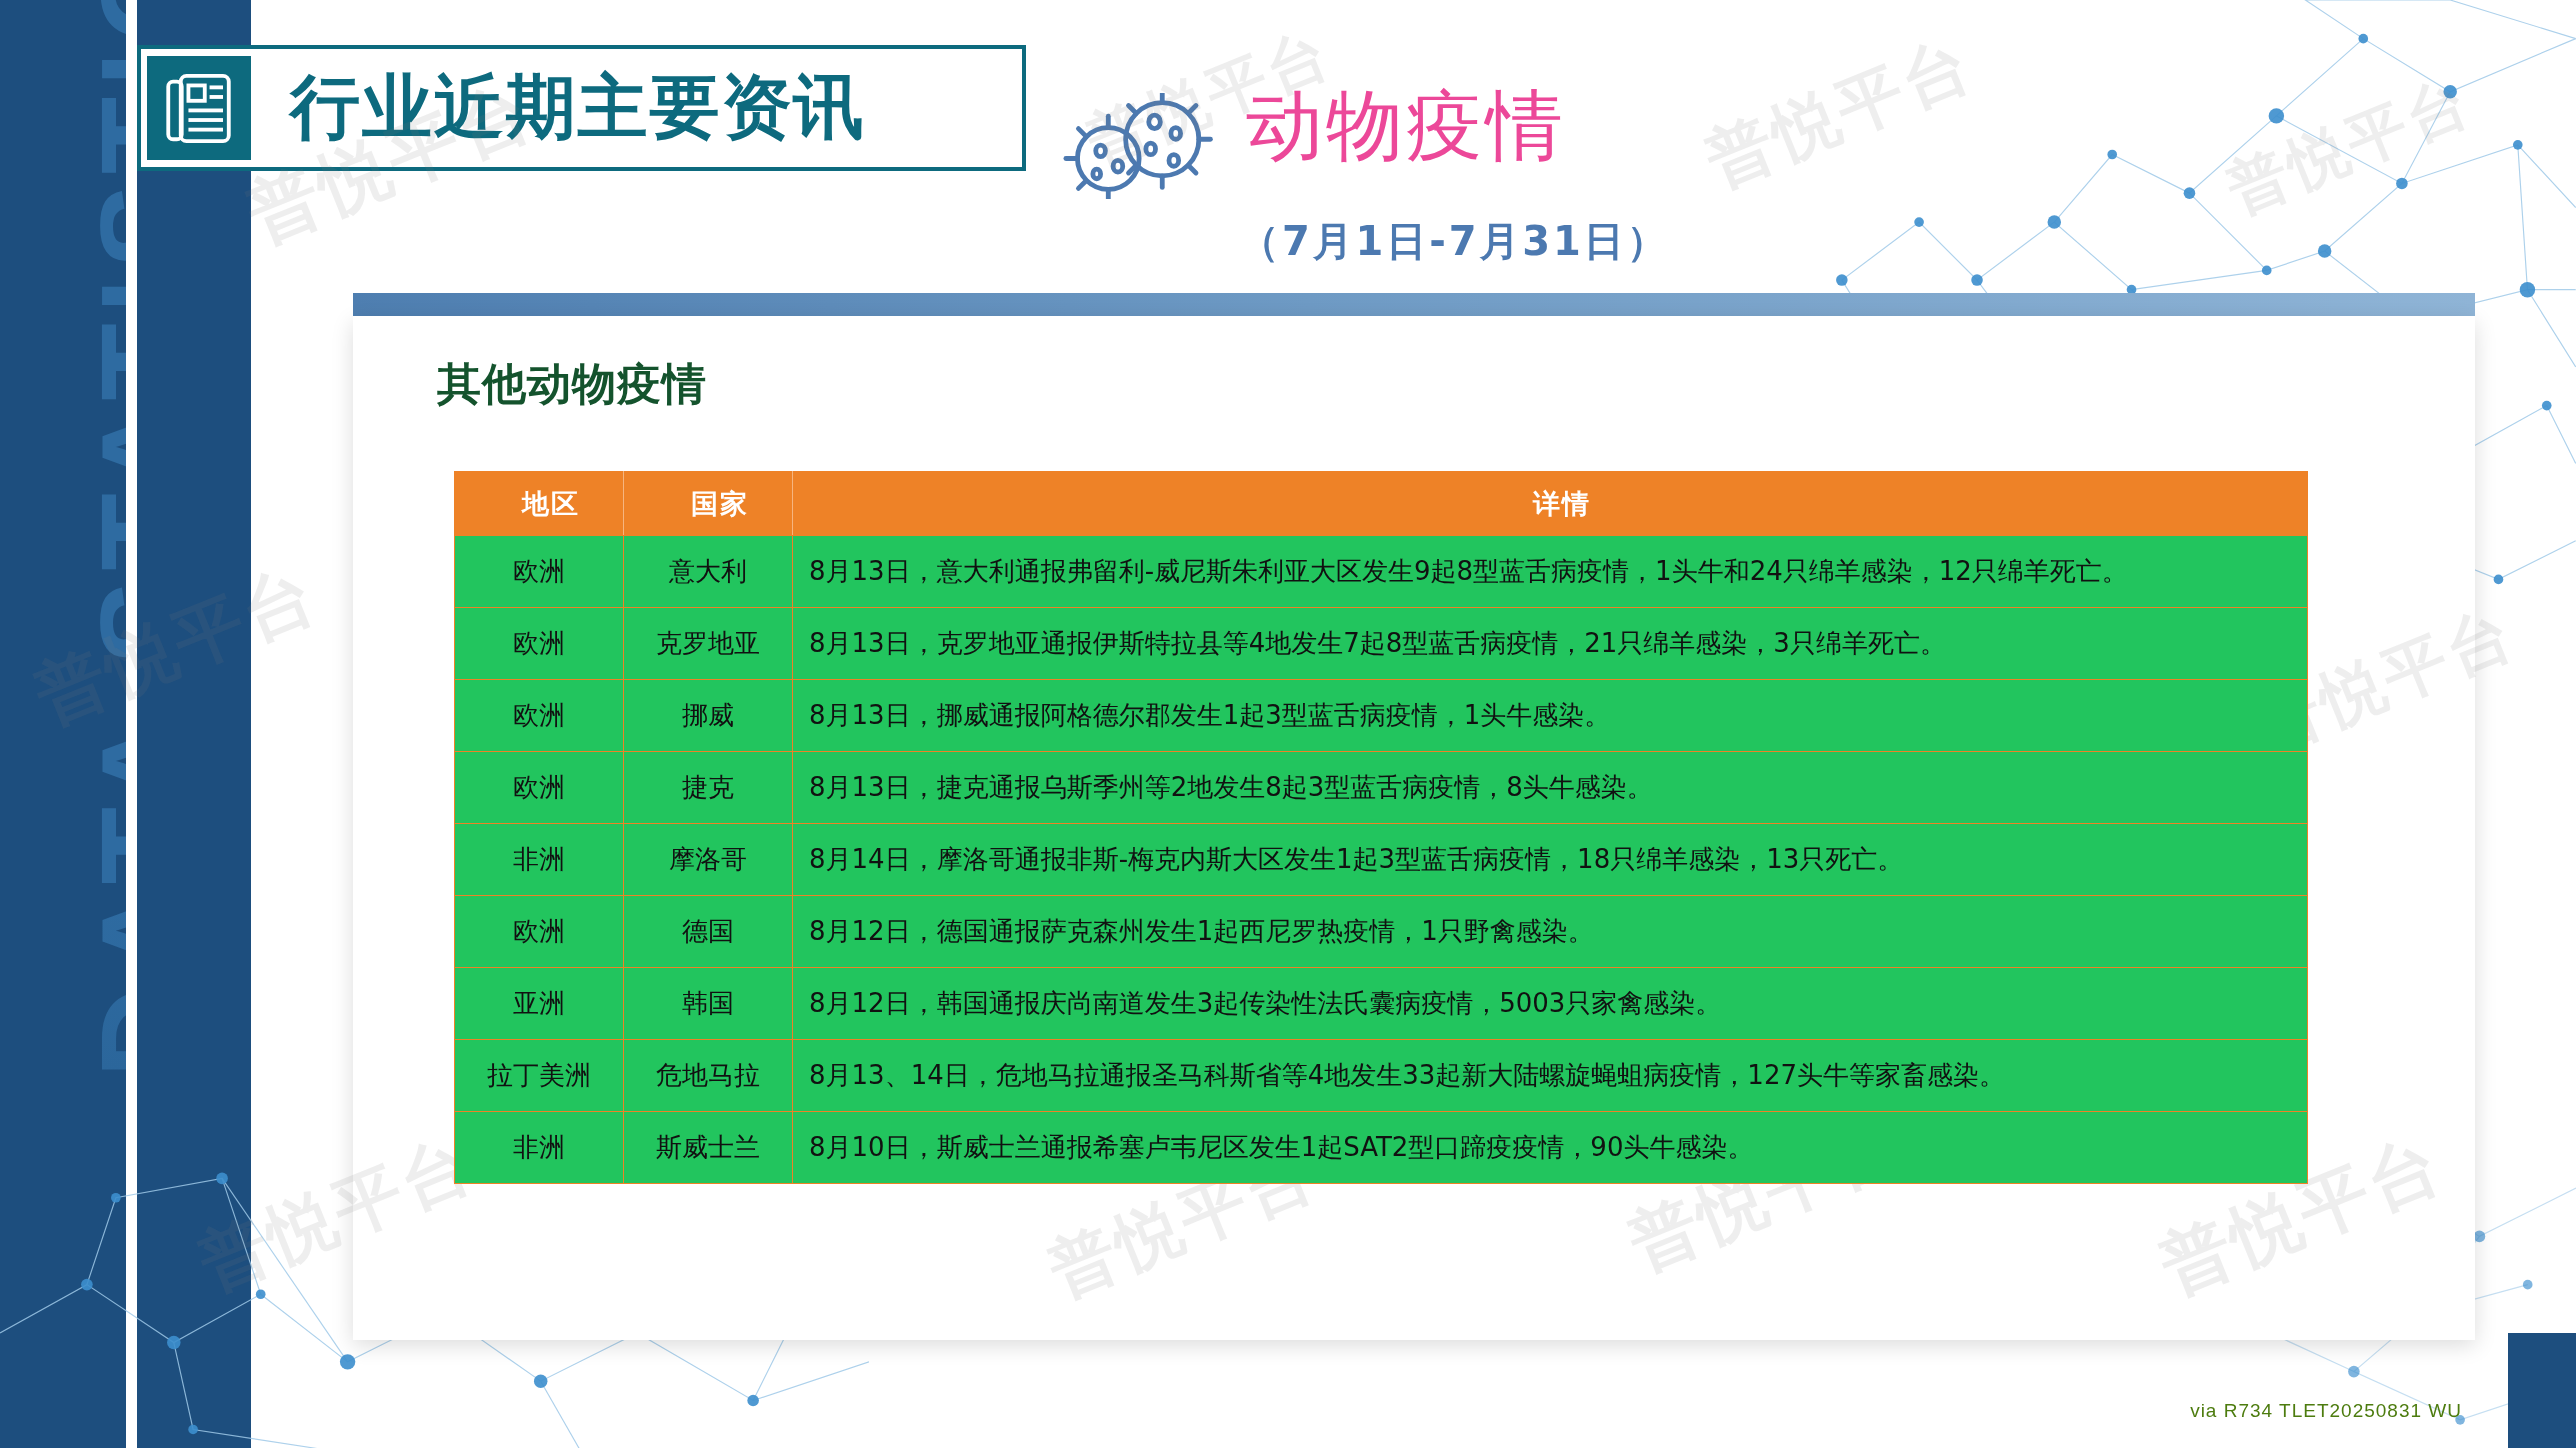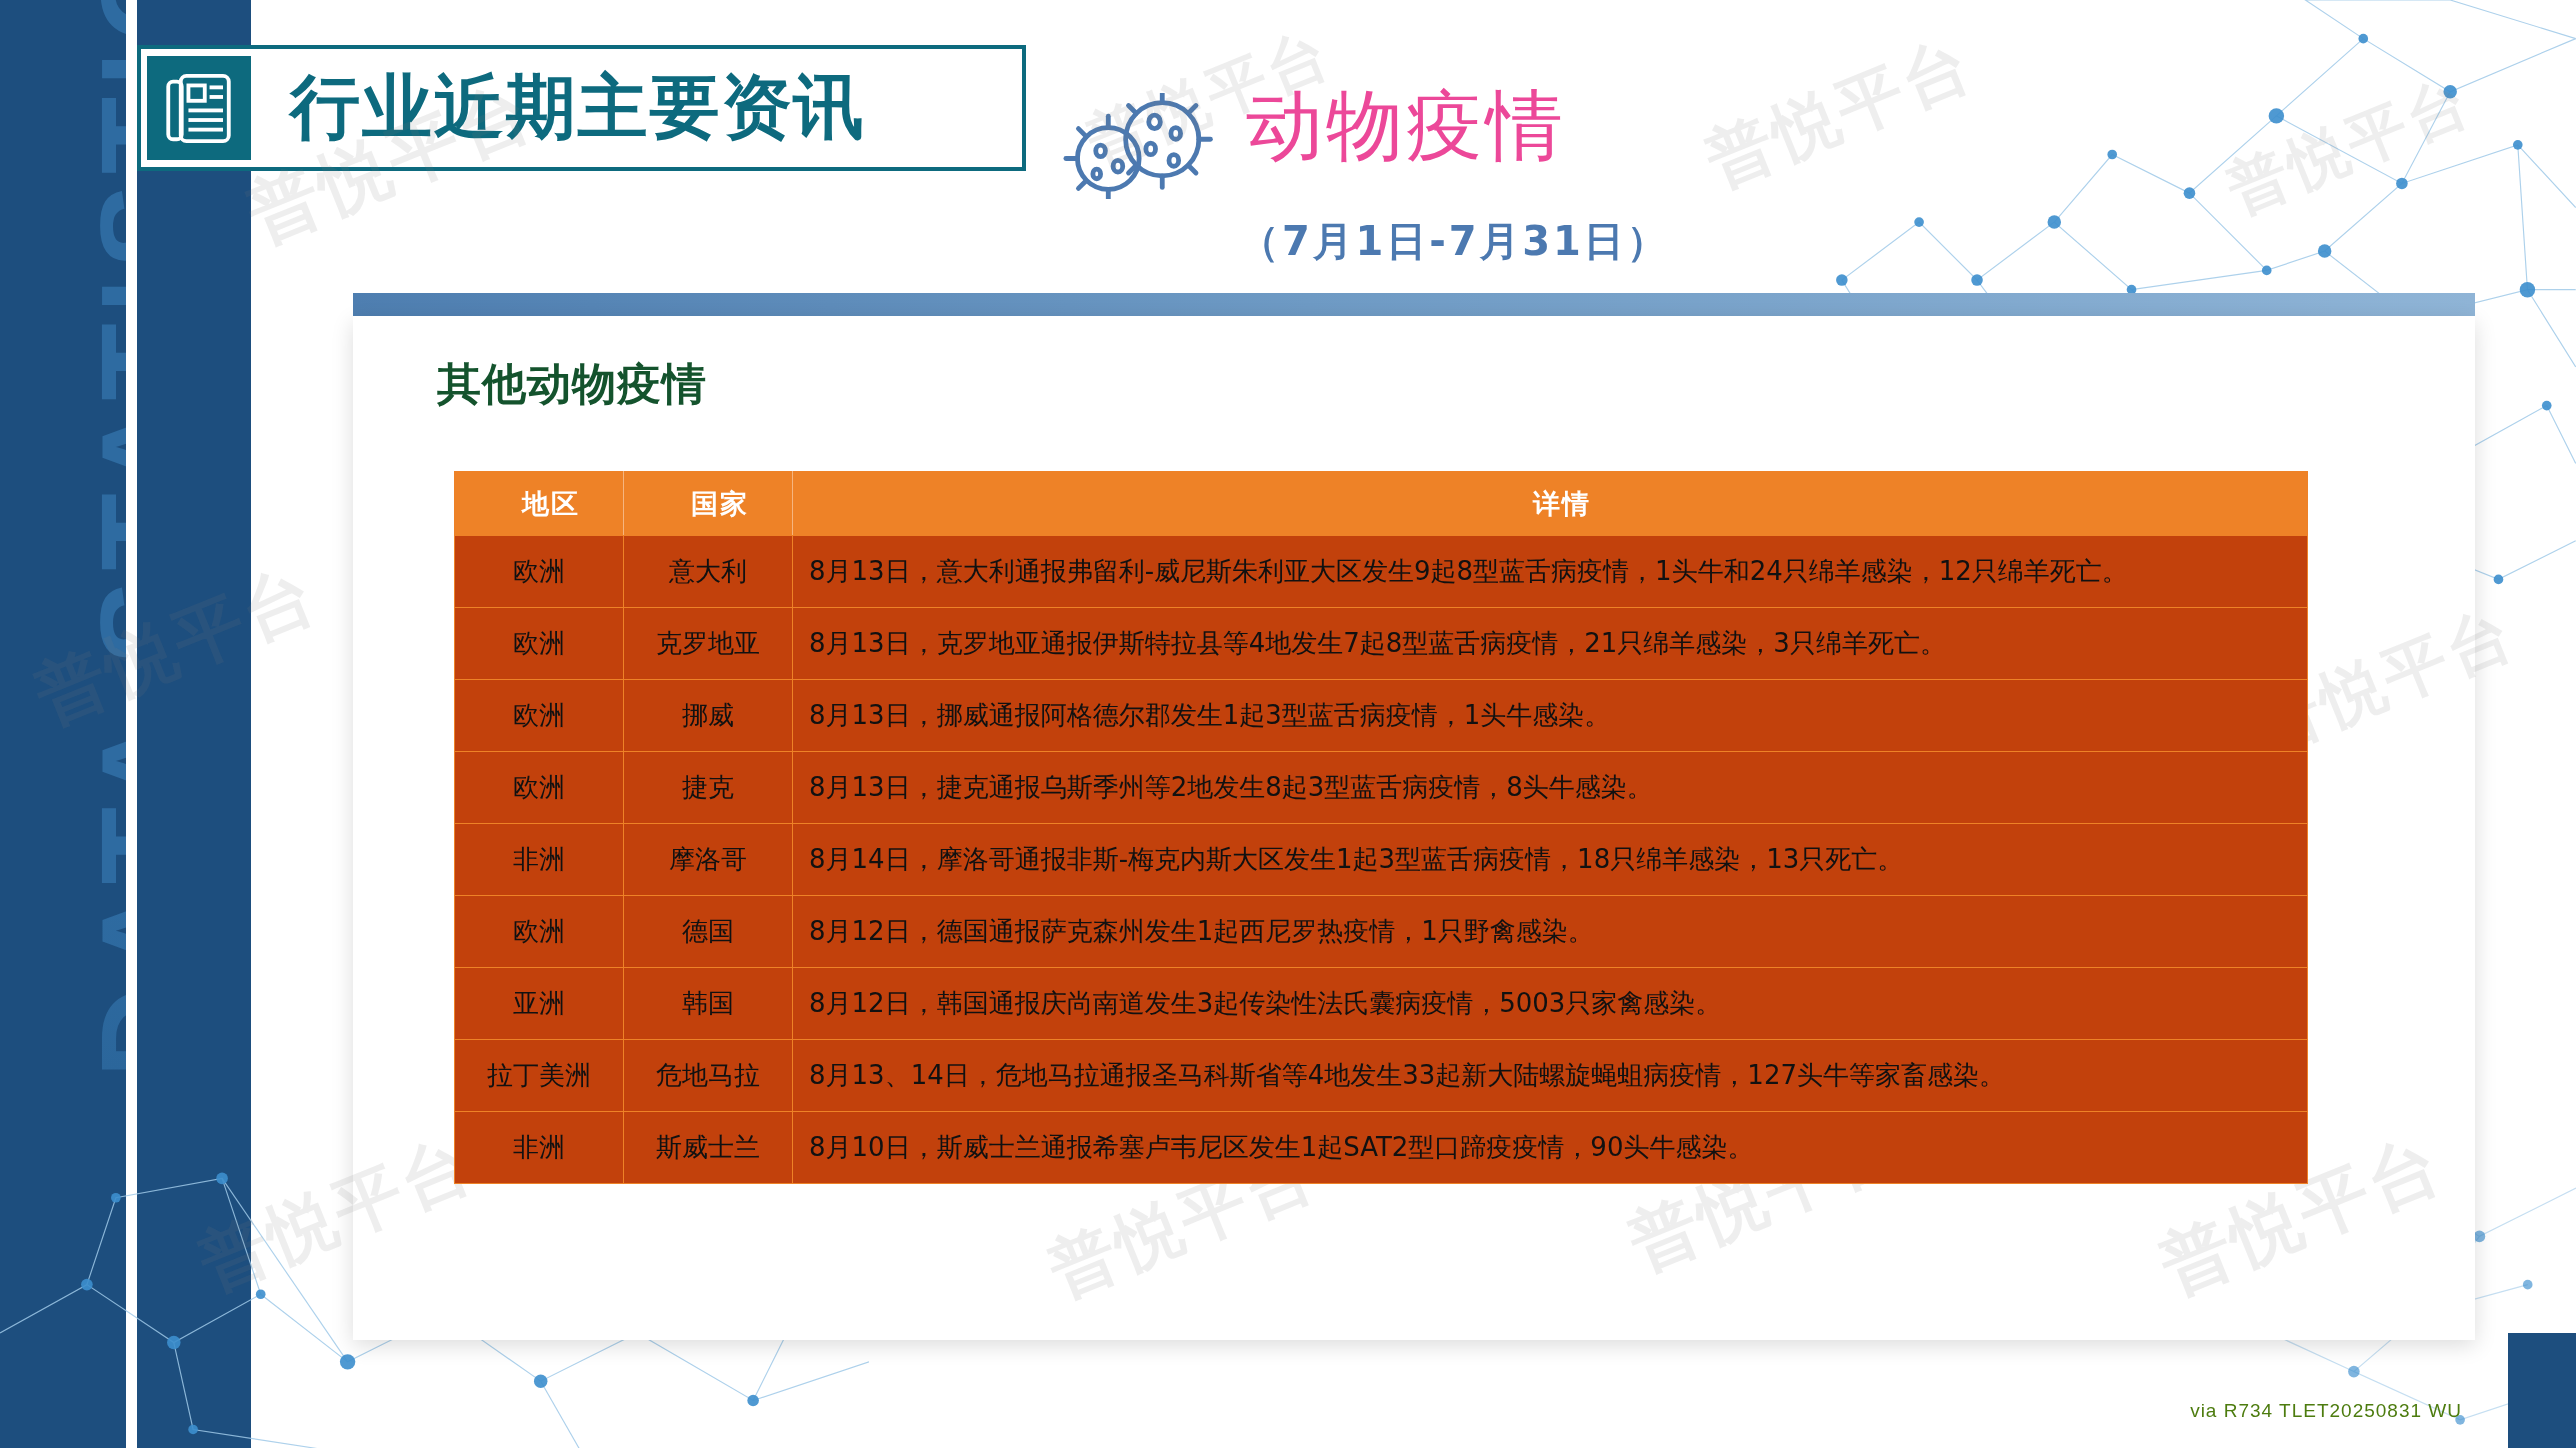--- a/index.html
+++ b/index.html
@@ -159,21 +159,21 @@
     height: 64px;
     border: 1.9px solid #ee8227;
     letter-spacing: 1.9px;
     padding-left: 24px;
   }
   table.t td {
     border: 1.9px solid #ee8227;
     height: 72px;
     font-size: 26px;
     color: #111111;
-    background: #c2410c;
+    background: #22c55e;
     letter-spacing: 0px;
   }
   col.c-region { width: 169px; }
   col.c-country { width: 169px; }
   td.region, td.country { text-align: center; }
   td.detail { text-align: left; padding-left: 16px; }
   .th-sep { border-right: 1.9px solid #f6b57f !important; }
 
   
   .wm {

